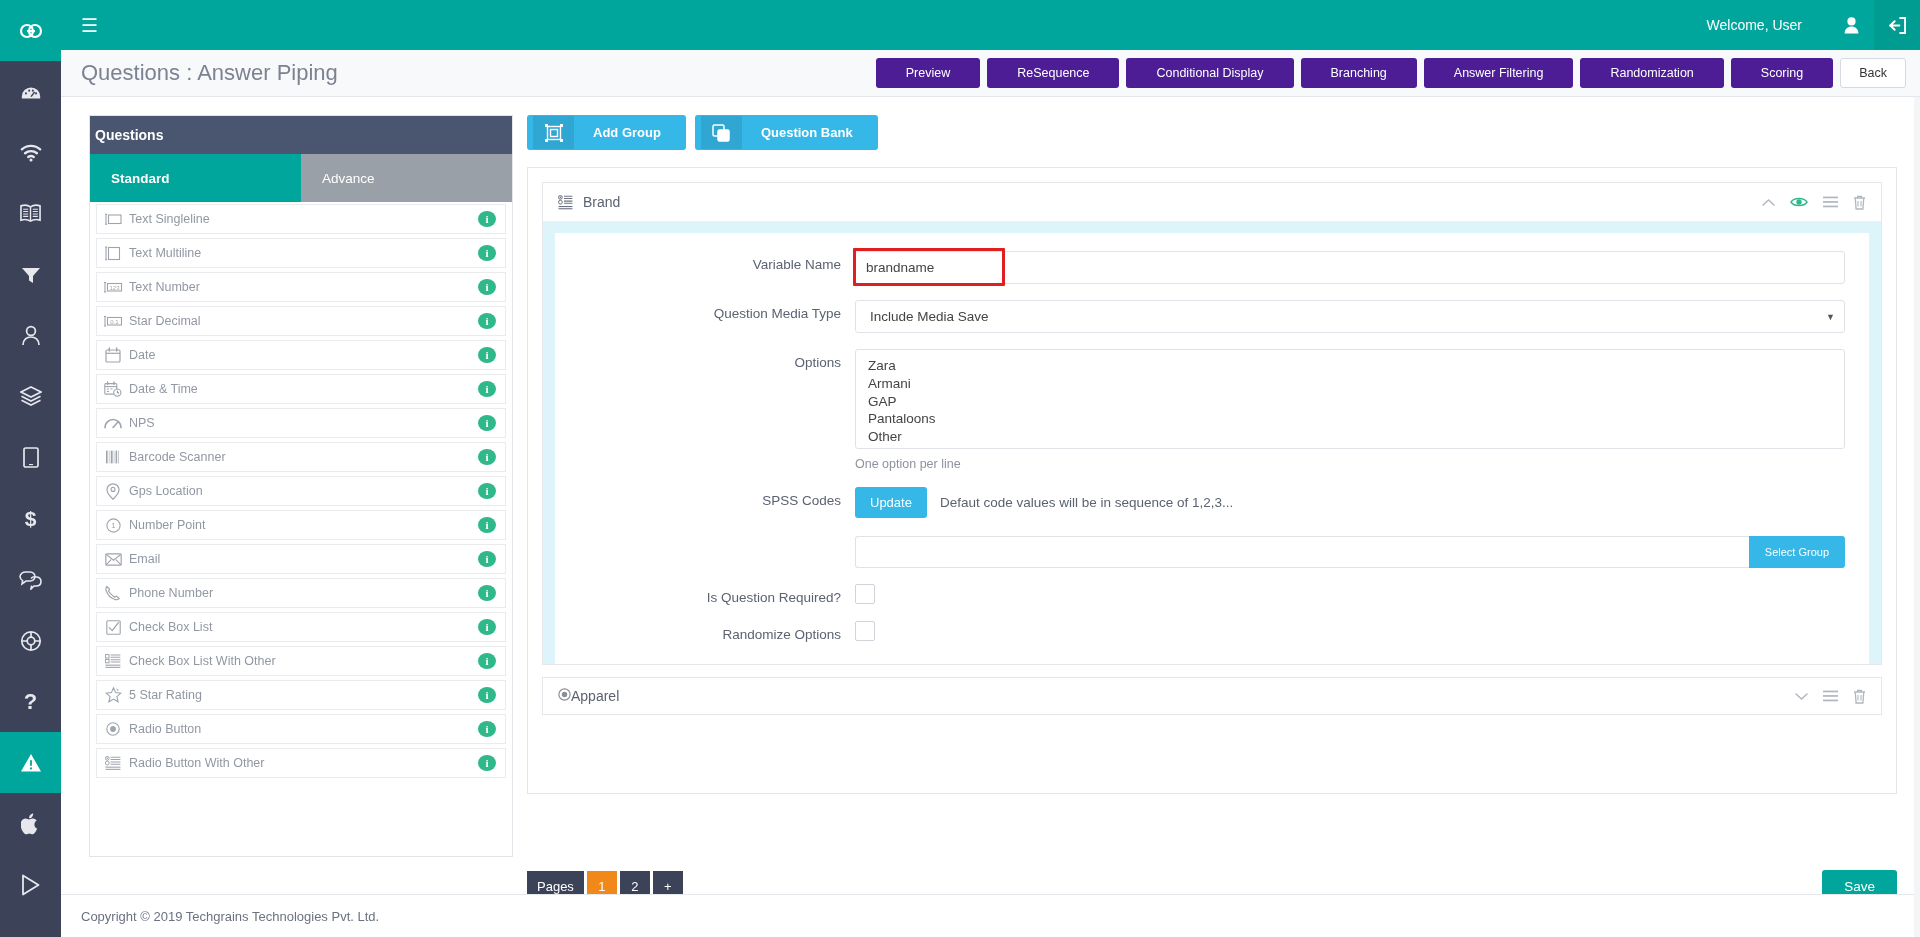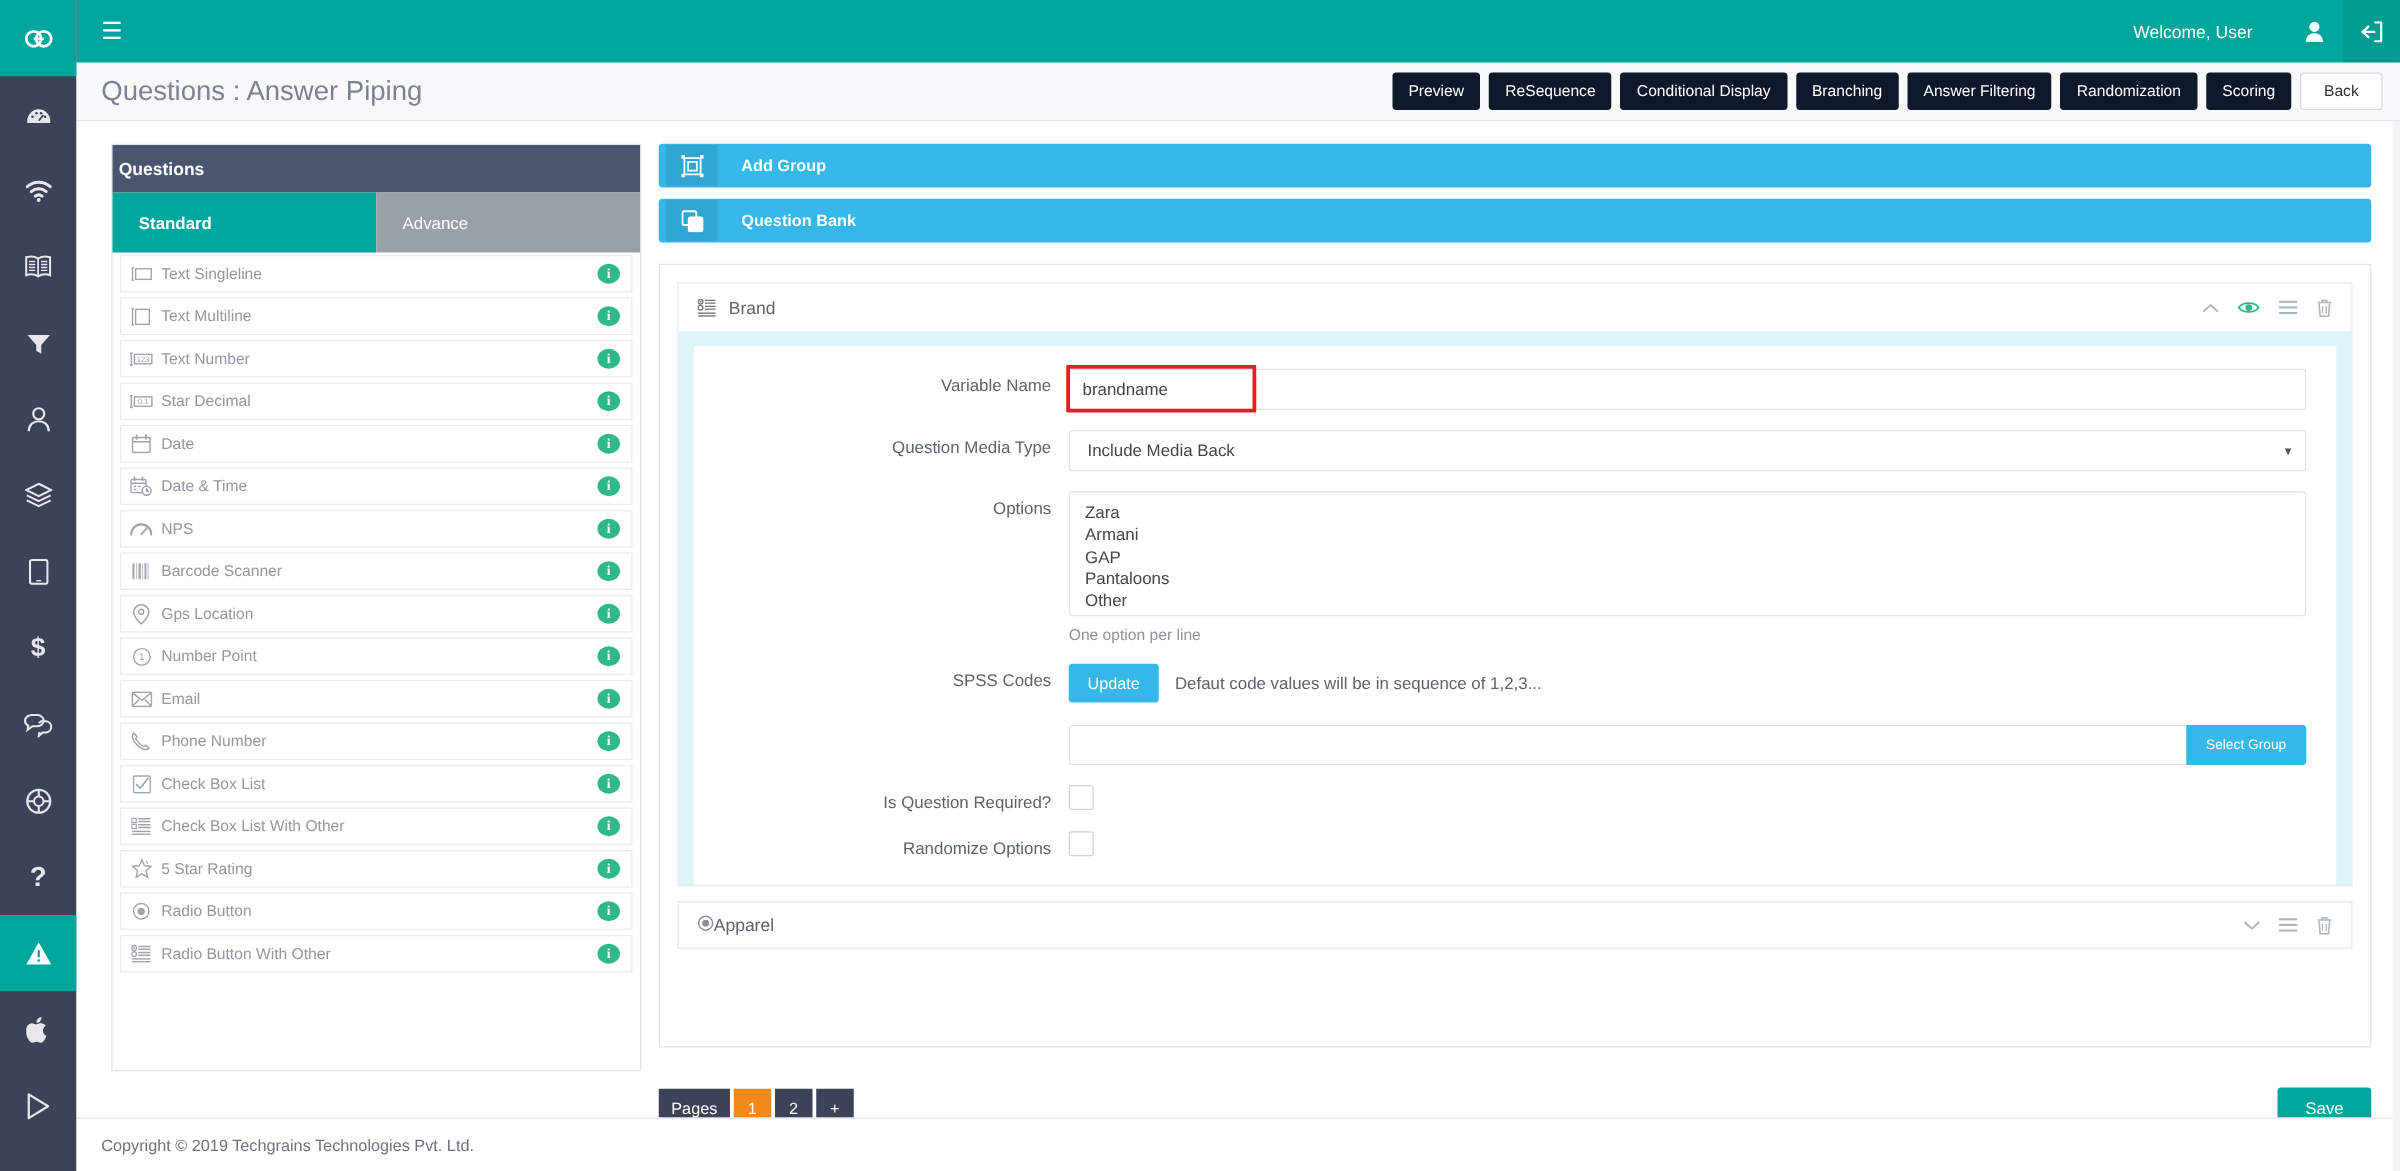--- a/index.html
+++ b/index.html
@@ -65,23 +65,23 @@
   }
   #page-title {
     margin-left: 20px; font-size: 22px; color: #7b8291;
     font-weight: normal;
   }
   #header-actions {
     margin-left: auto; margin-right: 14px;
     display: flex; align-items: center; gap: 7px;
   }
   .hdr-btn {
-    background: #0f172a; color: #fff;
+    background: #4c1d95; color: #fff;
     border: none; border-radius: 3px;
-    font-size: 12.5px; padding: 8px 13px;
+    font-size: 12.5px; padding: 8px 30px;
     cursor: pointer; white-space: nowrap;
     font-family: "Liberation Sans", sans-serif;
   }
   .hdr-btn.ghost {
     background: #fff; color: #333;
     border: 1px solid #d6dae0;
     padding: 7px 18px;
   }
 
   
@@ -142,21 +142,21 @@
     display: flex; align-items: center; justify-content: center;
     font-family: "Liberation Serif", serif;
     cursor: pointer;
   }
 
   
   #editor {
     position: absolute; left: 466px; top: 18px;
     width: 1370px; height: 742px;
   }
-  #editor-toolbar { display: flex; gap: 9px; margin-bottom: 17px; flex-direction: column; }
+  #editor-toolbar { display: flex; gap: 9px; margin-bottom: 17px; }
   .tool-btn {
     display: flex; align-items: stretch;
     background: #35b7e8; color: #fff;
     border: none; border-radius: 3px;
     overflow: hidden; cursor: pointer;
     font-family: "Liberation Sans", sans-serif;
   }
   .tool-btn .tb-icon {
     background: rgba(0,0,0,0.09);
     width: 41px;
@@ -743,21 +743,21 @@
                   <div id="variable-name-highlight"></div>
                 </div>
               </div>
             </div>
 
             <div class="form-row">
               <div class="form-label">Question Media Type</div>
               <div class="form-field">
                 <div class="sel-wrap">
                   <div class="sel-input">
-                    <span>Include Media Back</span>
+                    <span>Include Media Save</span>
                   </div>
                   <span class="sel-caret">▼</span>
                 </div>
               </div>
             </div>
 
             <div class="form-row">
               <div class="form-label">Options</div>
               <div class="form-field">
                 <textarea class="opts-area" style="">Zara

